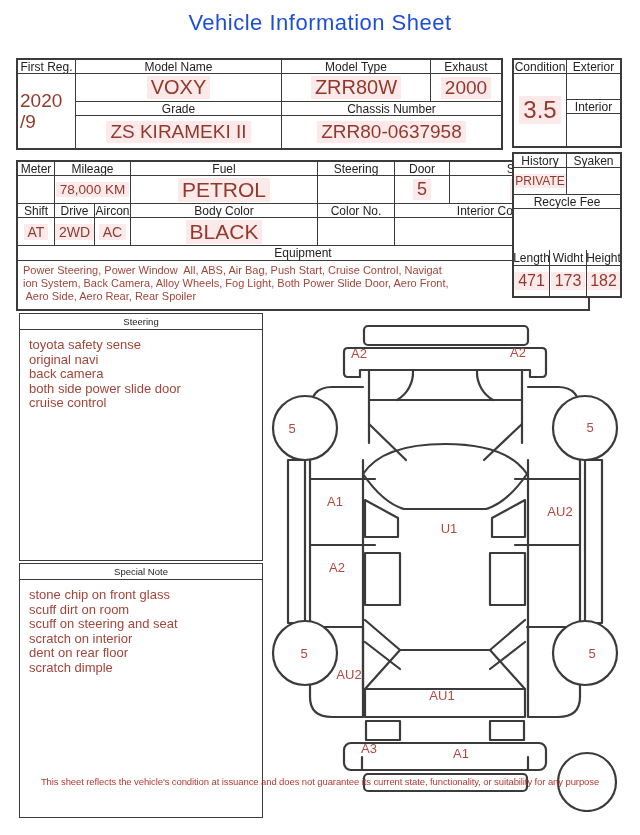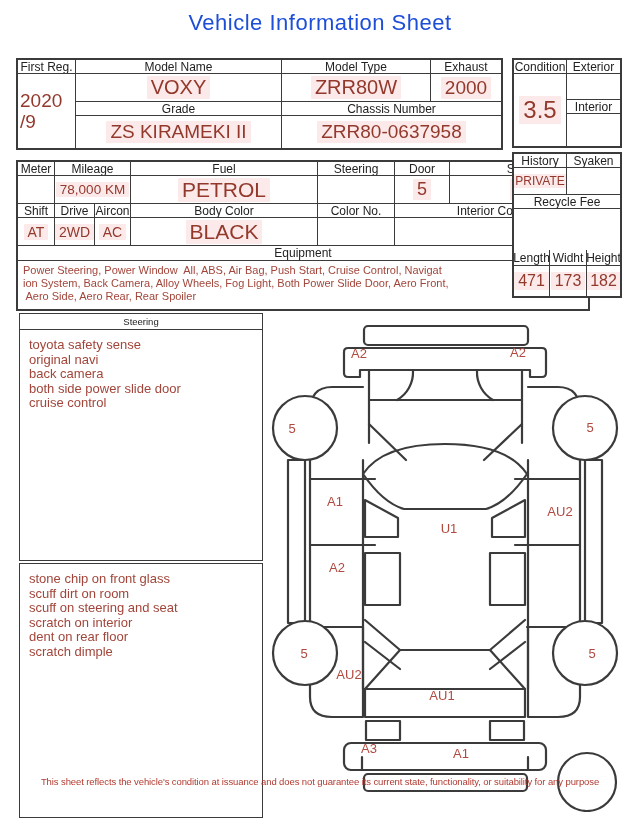--- a/index.html
+++ b/index.html
@@ -177,20 +177,21 @@
     <div class="nb-body">
       <div class="nb-line">toyota safety sense</div>
       <div class="nb-line">original navi</div>
       <div class="nb-line">back camera</div>
       <div class="nb-line">both side power slide door</div>
       <div class="nb-line">cruise control</div>
     </div>
   </div>
 
   <div class="notebox" style="left:19px;top:563px;width:244px;height:255px;">
+    <div class="nb-hdr">Special Note</div>
     <div class="nb-body">
       <div class="nb-line">stone chip on front glass</div>
       <div class="nb-line">scuff dirt on room</div>
       <div class="nb-line">scuff on steering and seat</div>
       <div class="nb-line">scratch on interior</div>
       <div class="nb-line">dent on rear floor</div>
       <div class="nb-line">scratch dimple</div>
     </div>
   </div>
 

